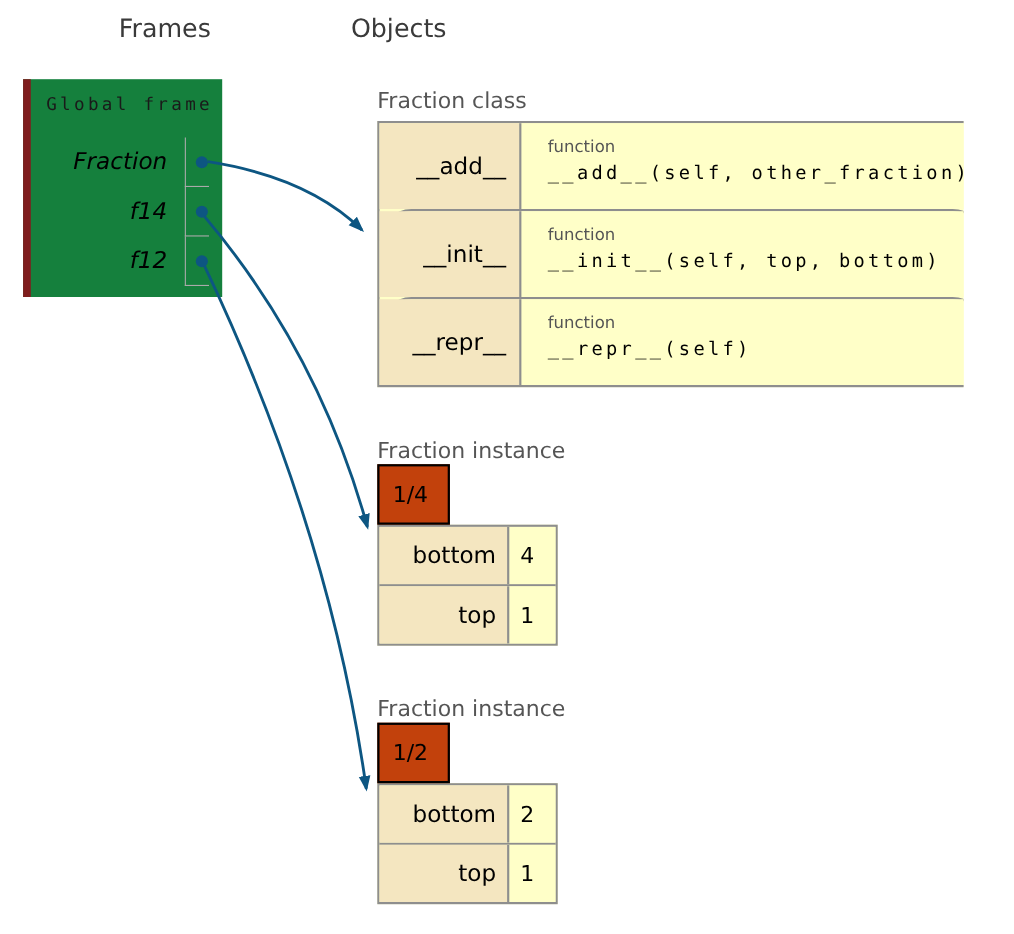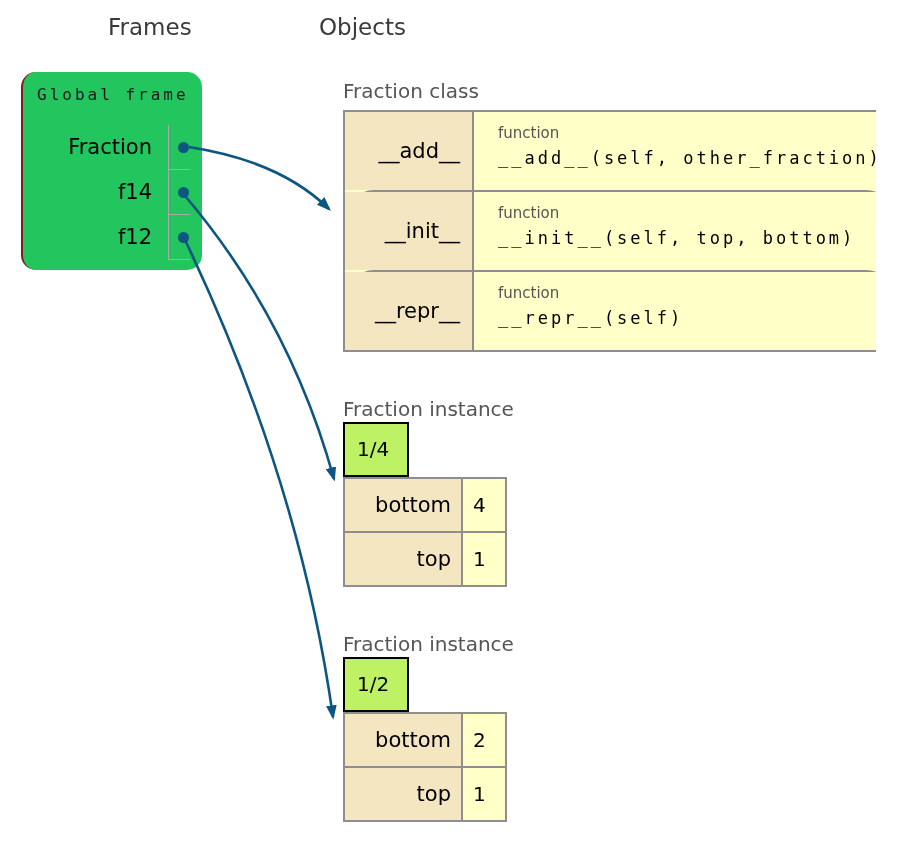--- a/index.html
+++ b/index.html
@@ -19,43 +19,42 @@
   .col-heading {
     font-size: 23px;
     color: #3a3a3a;
     white-space: nowrap;
   }
 
   
   #global-frame {
     left: 21px; top: 72px;
     width: 181px; height: 198px;
-    background: #22c55e;
-    border-left: 2px solid #7f1d1d;
-    box-sizing: border-box;
-    border-radius: 15px;
+    background: #15803d;
+    border-left: 7px solid #7f1d1d;
+    box-sizing: border-box;
   }
   #global-frame .frame-label {
     position: absolute; left: 14px; top: 13px;
     font-family: "DejaVu Sans Mono", "Liberation Mono", monospace;
     font-size: 16px; letter-spacing: 3px;
     color: #1a1a1a; white-space: nowrap;
   }
   #frame-rows { position: absolute; left: 0; top: 53px; width: 100%; }
   .var-row {
     display: flex; align-items: stretch;
     height: 45px; padding-right: 12px;
     box-sizing: border-box;
   }
   .var-name {
     flex: 1;
     text-align: right;
     padding-right: 16px;
     font-size: 21px; color: #000000;
-    line-height: 45px; white-space: nowrap;
+    line-height: 45px; white-space: nowrap; font-style: italic;
   }
   .var-val-cell {
     width: 22px;
     border-left: 1px solid #aaaaaa;
     border-bottom: 1px solid #aaaaaa;
     box-sizing: border-box;
     position: relative;
   }
   .ptr-dot {
     position: absolute; left: 9px; top: 16.5px;
@@ -107,21 +106,21 @@
   .inst-table { width: 164px; }
   .inst-table .trow { height: 52px; }
   .inst-table .kcell { width: 116px; line-height: 52px; padding-right: 10px; }
   .inst-table .vcell {
     font-size: 20px; color: #000000;
     line-height: 52px; padding-left: 10px;
   }
   .repr-box {
     width: 66px; height: 55px;
     box-sizing: border-box;
-    background: #bef264;
+    background: #c2410c;
     border: 2px solid #000000;
     font-size: 20px; color: #000000;
     line-height: 51px; padding-left: 12px;
     z-index: 2;
   }
 
   
   #arrow-layer {
     position: absolute; left: 0; top: 0;
     width: 922px; height: 849px;

